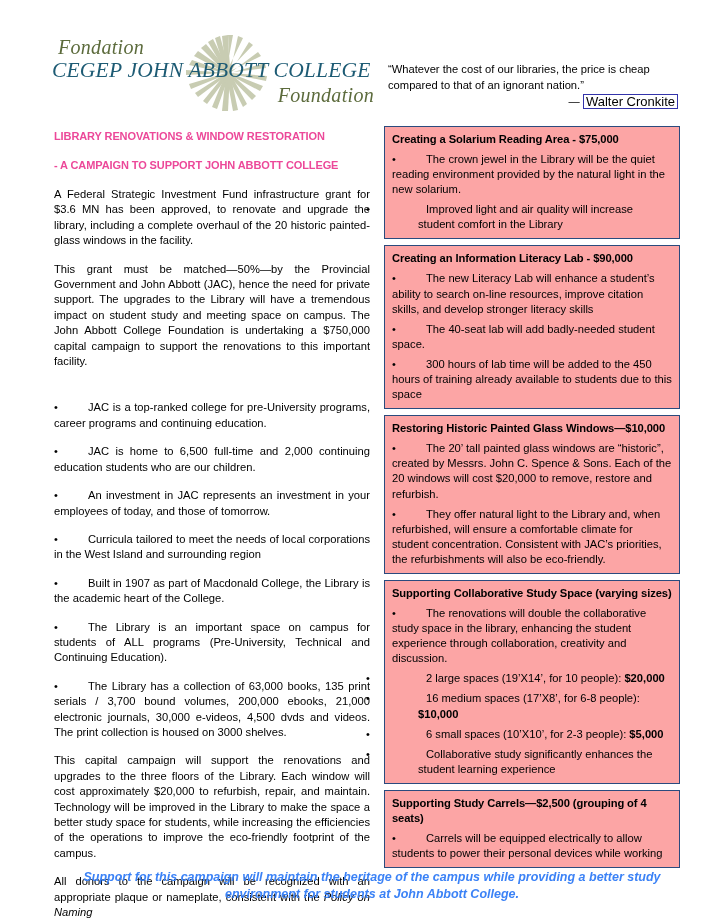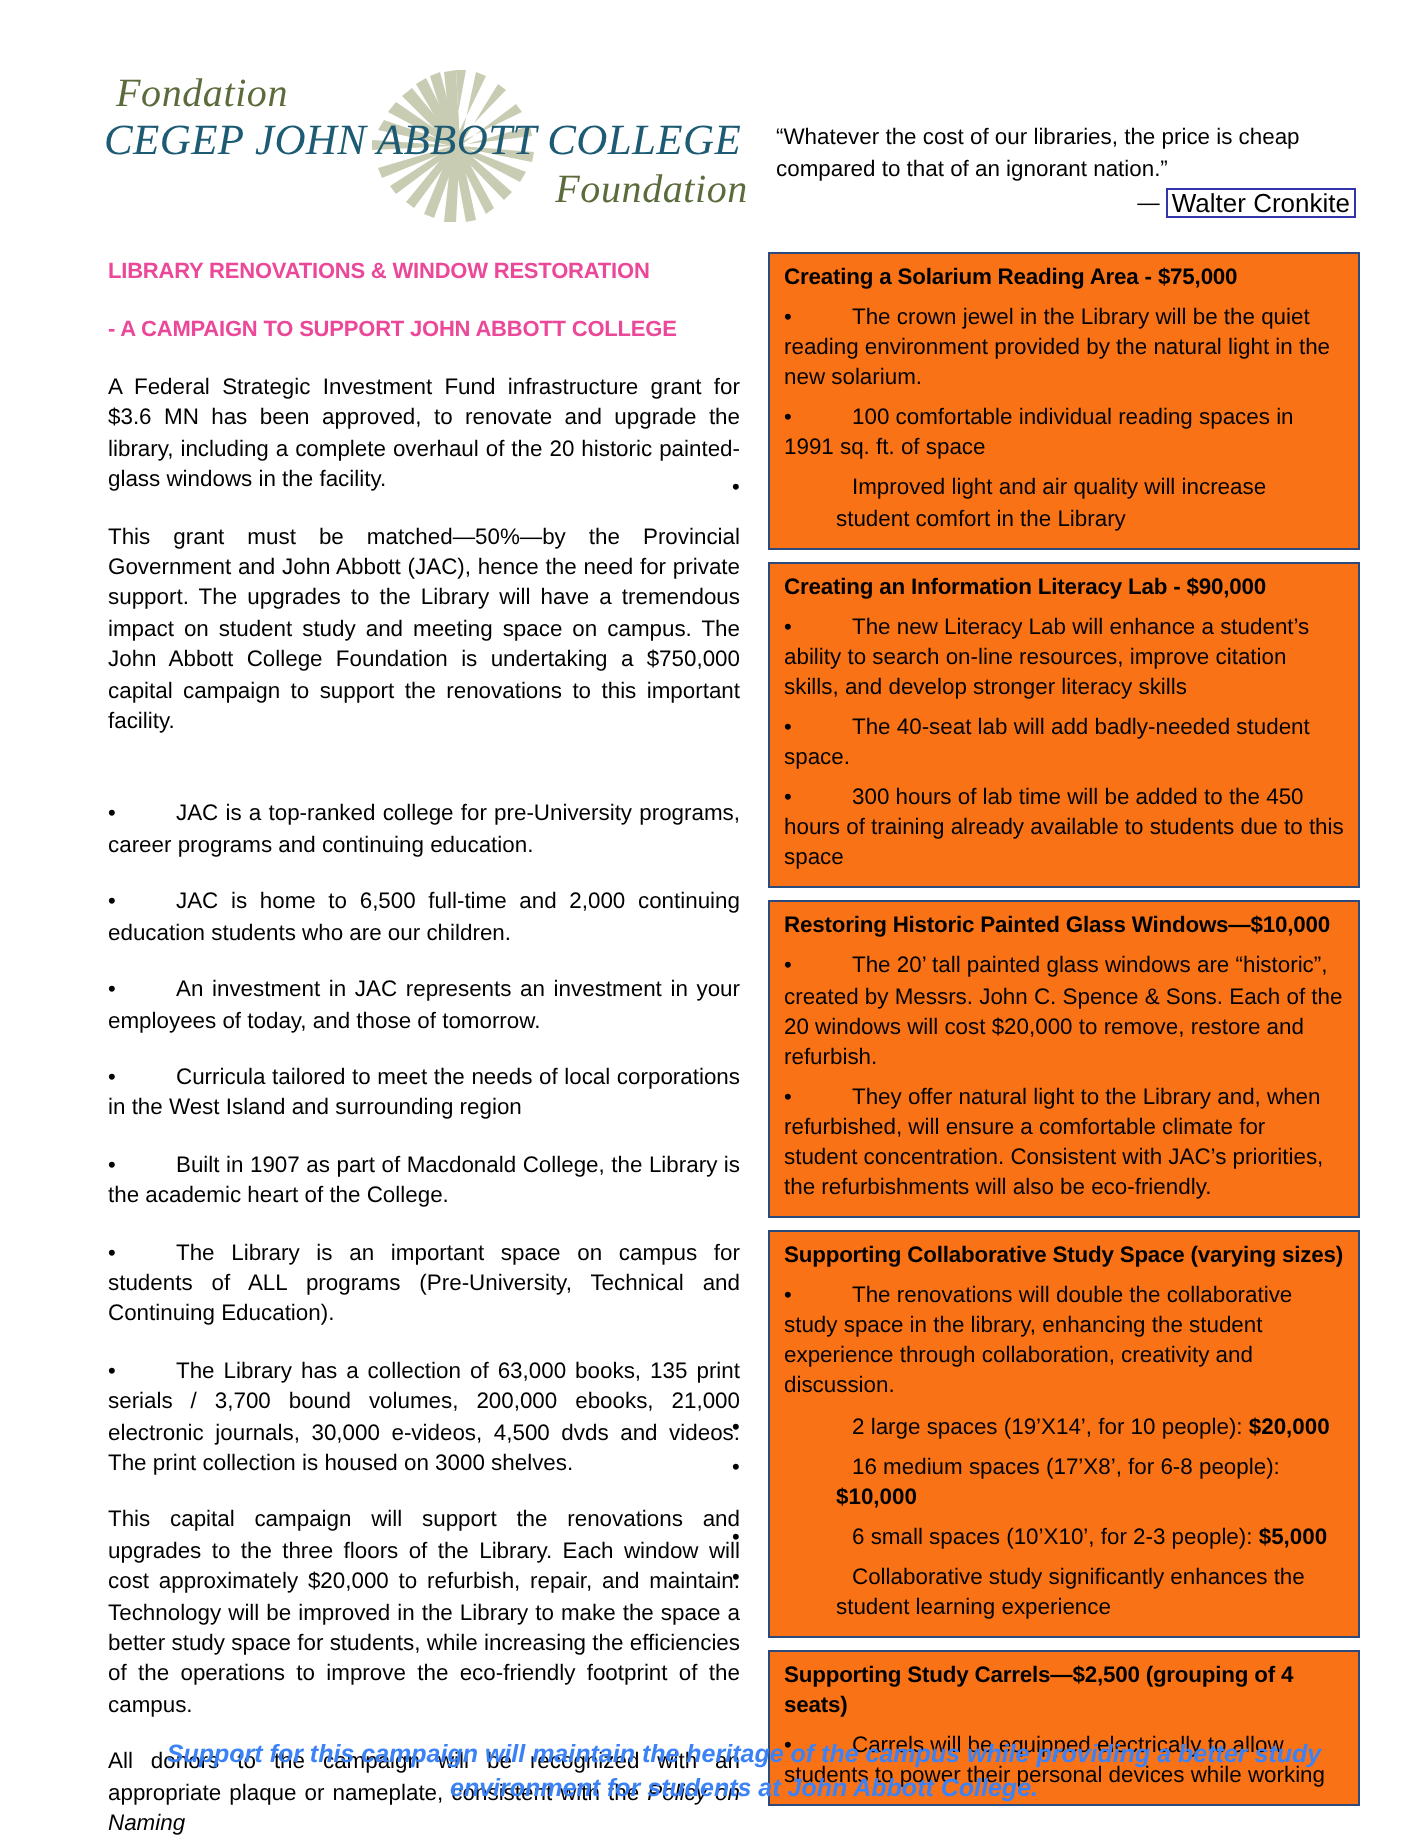--- a/index.html
+++ b/index.html
@@ -177,21 +177,21 @@
     left: 368px;
     top: 126px;
     width: 296px;
   }
   .infobox {
     border: 1.6px solid #2b4b7e;
     box-sizing: border-box;
     width: 296px;
     padding: 5px 7px 6px 7px;
     margin-bottom: 6px;
-    background: #f97316;
+    background: #fca5a5;
   }
   .infobox:last-child { margin-bottom: 0; }
   .box-title {
     font-weight: bold;
     font-size: 11.2px;
     line-height: 15px;
     margin-bottom: 5px;
     color: #000;
     letter-spacing: -0.1px;
   }
@@ -309,21 +309,20 @@
 
     <p class="para"><span>All donors to the campaign will be recognized with an appropriate plaque or nameplate, consistent with the </span><span class="ital">Policy on Naming</span></p>
   </div>
 
   <div class="right-col">
 
     <div class="infobox">
       <div class="box-title">Creating a Solarium Reading Area - $75,000</div>
       <ul class="box-list">
         <li><span class="bdot">•</span><span class="b-indent"></span><span>The crown jewel in the Library will be the quiet reading environment provided by the natural light in the new solarium.</span></li>
-        <li><span class="bdot">•</span><span class="b-indent"></span><span>100 comfortable individual reading spaces in 1991 sq. ft. of space</span></li>
         <li class="hang"><span class="bdot">•</span><span class="b-indent"></span><span>Improved light and air quality will increase student comfort in the Library</span></li>
       </ul>
     </div>
 
     <div class="infobox">
       <div class="box-title">Creating an Information Literacy Lab - $90,000</div>
       <ul class="box-list">
         <li><span class="bdot">•</span><span class="b-indent"></span><span>The new Literacy Lab will enhance a student’s ability to search on-line resources, improve citation skills, and develop stronger literacy skills</span></li>
         <li><span class="bdot">•</span><span class="b-indent"></span><span>The 40-seat lab will add badly-needed student space.</span></li>
         <li><span class="bdot">•</span><span class="b-indent"></span><span>300 hours of lab time will be added to the 450 hours of training already available to students due to this space</span></li>

